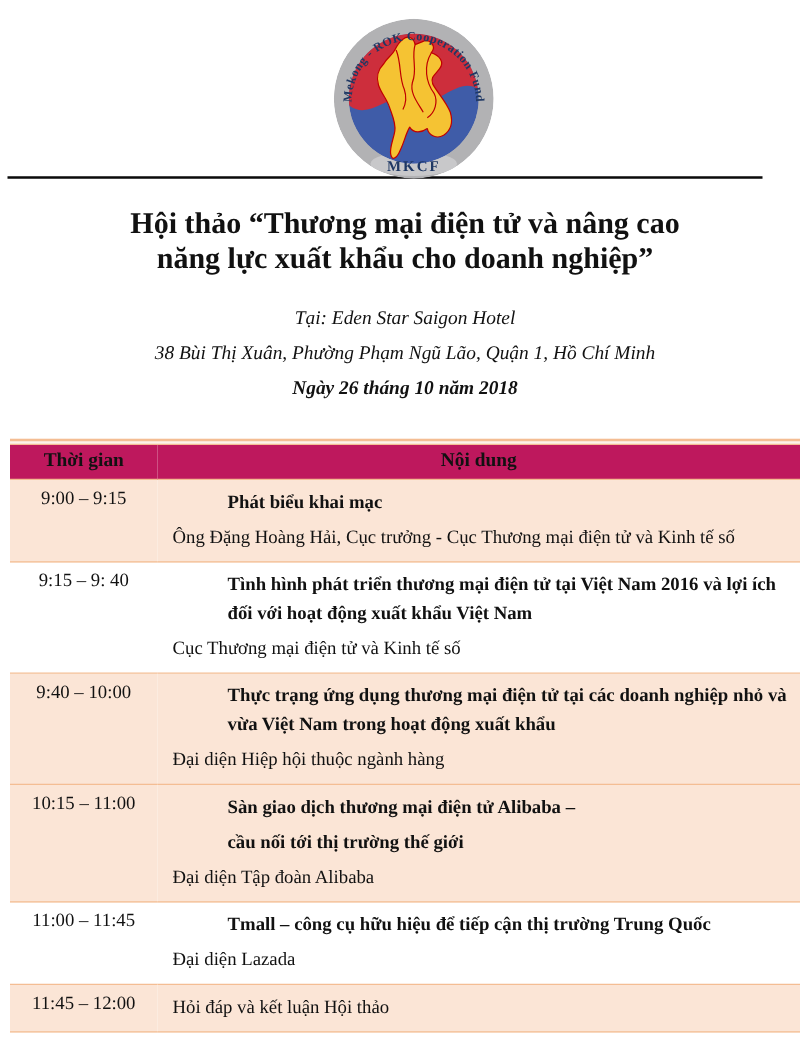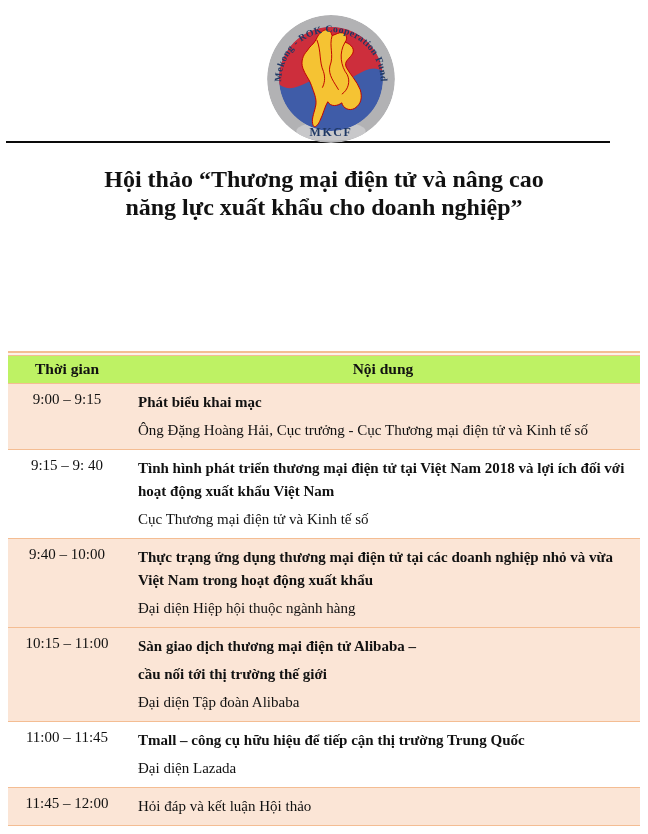--- a/index.html
+++ b/index.html
@@ -26,30 +26,30 @@
 
   .venue{position:absolute;top:241px;left:0;right:0;text-align:center;
          font-size:15.5px;line-height:28px;font-style:italic;}
   .venue .date{font-weight:bold;}
 
   .agenda{position:absolute;top:351px;left:8px;width:632px;}
   .table-topline{height:5px;border-top:2px solid var(--border);
                  border-bottom:1px solid var(--border);background:var(--band);}
   table{width:632px;border-collapse:collapse;font-size:15px;color:var(--ink);
         table-layout:fixed;}
-  th{font-weight:bold;padding:4px 0 5px;background:#bef264;text-align:center;
+  th{font-weight:bold;padding:4px 0 5px;background:#be185d;text-align:center;
      font-size:15.5px;}
   tr{border-bottom:1px solid var(--border);}
   tr.shaded{background:var(--row-alt);}
   td{vertical-align:top;}
   td.time-cell{width:118px;text-align:center;padding:7px 16px;white-space:nowrap;}
   td.content-cell{padding:7px 10px 7px 12px;}
   .para{margin:0;line-height:23px;}
   .para + .para{margin-top:5px;}
-  .para.bold{font-weight:bold;}
+  .para.bold{font-weight:bold;margin-left:44px;}
 </style>
 </head>
 <body>
 
 <div class="page">
 
   <div class="logo">
     <svg viewBox="0 0 120 120" width="130" height="130">
       <defs>
         <clipPath id="outerClip">
@@ -100,20 +100,25 @@
     </svg>
   </div>
 
   <div class="rule"></div>
 
   <div class="title">
     <div>Hội thảo “Thương mại điện tử và nâng cao</div>
     <div>năng lực xuất khẩu cho doanh nghiệp”</div>
   </div>
 
+  <div class="venue">
+    <div>Tại: Eden Star Saigon Hotel</div>
+    <div>38 Bùi Thị Xuân, Phường Phạm Ngũ Lão, Quận 1, Hồ Chí Minh</div>
+    <div class="date">Ngày 26 tháng 10 năm 2018</div>
+  </div>
 
   <div class="agenda">
     <div class="table-topline"></div>
     <table>
       <thead>
         <tr style="border-bottom:1px solid var(--border);">
           <th class="time-col" style="width:118px;">Thời gian</th>
           <th>Nội dung</th>
         </tr>
       </thead>
@@ -121,21 +126,21 @@
           <tr class="shaded">
             <td class="time-cell">9:00 – 9:15</td>
             <td class="content-cell">
               <p class="para bold">Phát biểu khai mạc</p>
               <p class="para">Ông Đặng Hoàng Hải, Cục trưởng - Cục Thương mại điện tử và Kinh tế số</p>
             </td>
           </tr>
           <tr>
             <td class="time-cell">9:15 – 9: 40</td>
             <td class="content-cell">
-              <p class="para bold">Tình hình phát triển thương mại điện tử tại Việt Nam 2018 và lợi ích đối với hoạt động xuất khẩu Việt Nam</p>
+              <p class="para bold">Tình hình phát triển thương mại điện tử tại Việt Nam 2016 và lợi ích đối với hoạt động xuất khẩu Việt Nam</p>
               <p class="para">Cục Thương mại điện tử và Kinh tế số</p>
             </td>
           </tr>
           <tr class="shaded">
             <td class="time-cell">9:40 – 10:00</td>
             <td class="content-cell">
               <p class="para bold">Thực trạng ứng dụng thương mại điện tử tại các doanh nghiệp nhỏ và vừa Việt Nam trong hoạt động xuất khẩu</p>
               <p class="para">Đại diện Hiệp hội thuộc ngành hàng</p>
             </td>
           </tr>

